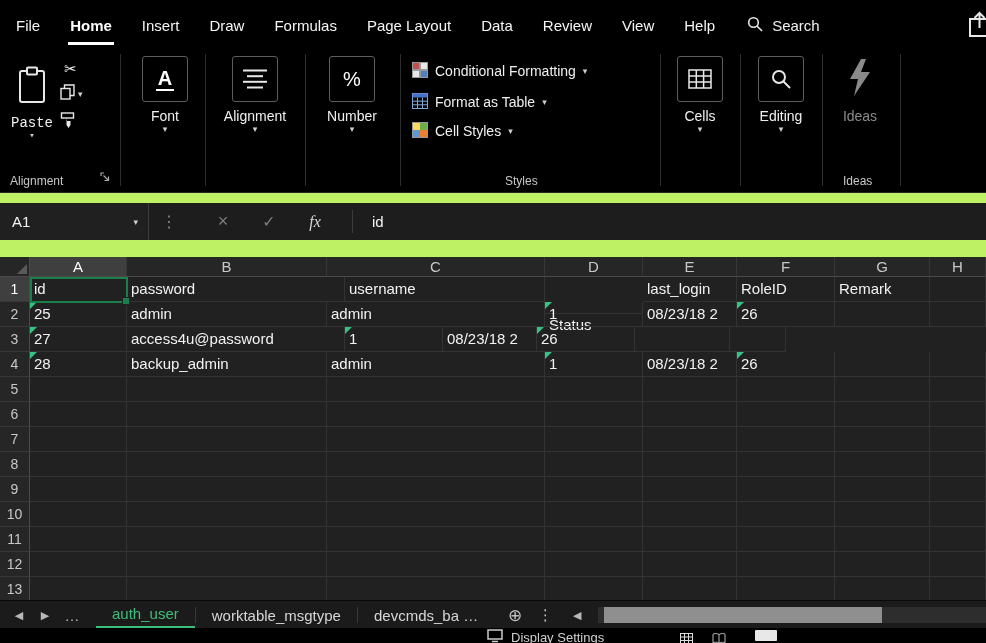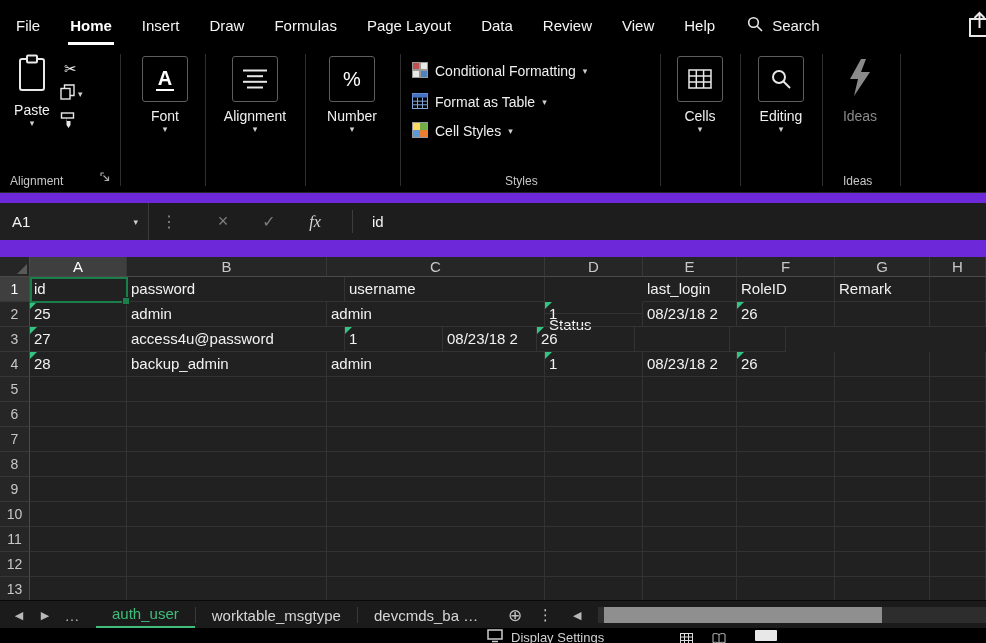--- a/index.html
+++ b/index.html
@@ -1,16 +1,16 @@
 <!DOCTYPE html>
 <html style="--accent-green: #107C41; --selection-green: #1A7F4B; --tab-green: #3FBE7B; --flag-green: #33C481;"><head>
 <meta charset="utf-8">
 <style>
   html,body{margin:0;padding:0;background:#000;}
-  .app{position:relative;width:986px;height:643px;background:#6d28d9;overflow:hidden;
+  .app{position:relative;width:986px;height:643px;background:#bef264;overflow:hidden;
        font-family:"Liberation Sans",sans-serif;color:#f2f2f2;-webkit-font-smoothing:antialiased;}
 
   
   .menubar{position:absolute;left:0;top:0;width:100%;height:50px;display:flex;align-items:center;background:#000;}
   .menu-items{display:flex;align-items:stretch;height:100%;padding-left:16px;gap:30px;}
   .menu-item{position:relative;display:flex;align-items:center;font-size:15px;color:#f5f5f5;cursor:default;}
   .menu-item.active{font-weight:bold;color:#fff;}
   .menu-item.active::after{content:"";position:absolute;left:-2px;right:-2px;bottom:5px;height:3px;background:#fff;}
   .menu-search{display:flex;align-items:center;gap:9px;margin-left:32px;font-size:15px;color:#f0f0f0;}
   .share-btn{position:absolute;right:-10px;top:10px;}
@@ -139,21 +139,21 @@
   <div class="ribbon">
     <div class="rsep" style="left:120px"></div>
     <div class="rsep" style="left:205px"></div>
     <div class="rsep" style="left:305px"></div>
     <div class="rsep" style="left:400px"></div>
     <div class="rsep" style="left:660px"></div>
     <div class="rsep" style="left:740px"></div>
     <div class="rsep" style="left:822px"></div>
     <div class="rsep" style="left:900px"></div>
 
-    <div class="big-btn" style="left:6px;top:4px;width:52px;">
+    <div class="big-btn" style="left:6px;top:16px;width:52px;font-family:Liberation Mono, monospace;">
       <span>
         <svg width="28" height="38" viewBox="0 0 28 38">
             <rect x="2" y="5" width="24" height="31" rx="2" fill="none" stroke="#e8e8e8" stroke-width="2"></rect>
             <rect x="9" y="1.5" width="10" height="7" rx="1" fill="#0a0a0a" stroke="#e8e8e8" stroke-width="2"></rect>
           </svg>
       </span>
       <span class="lbl">Paste</span>
       <span class="dd">▾</span>
     </div>
     <div class="small-btn" style="left:64px;top:10px;">

